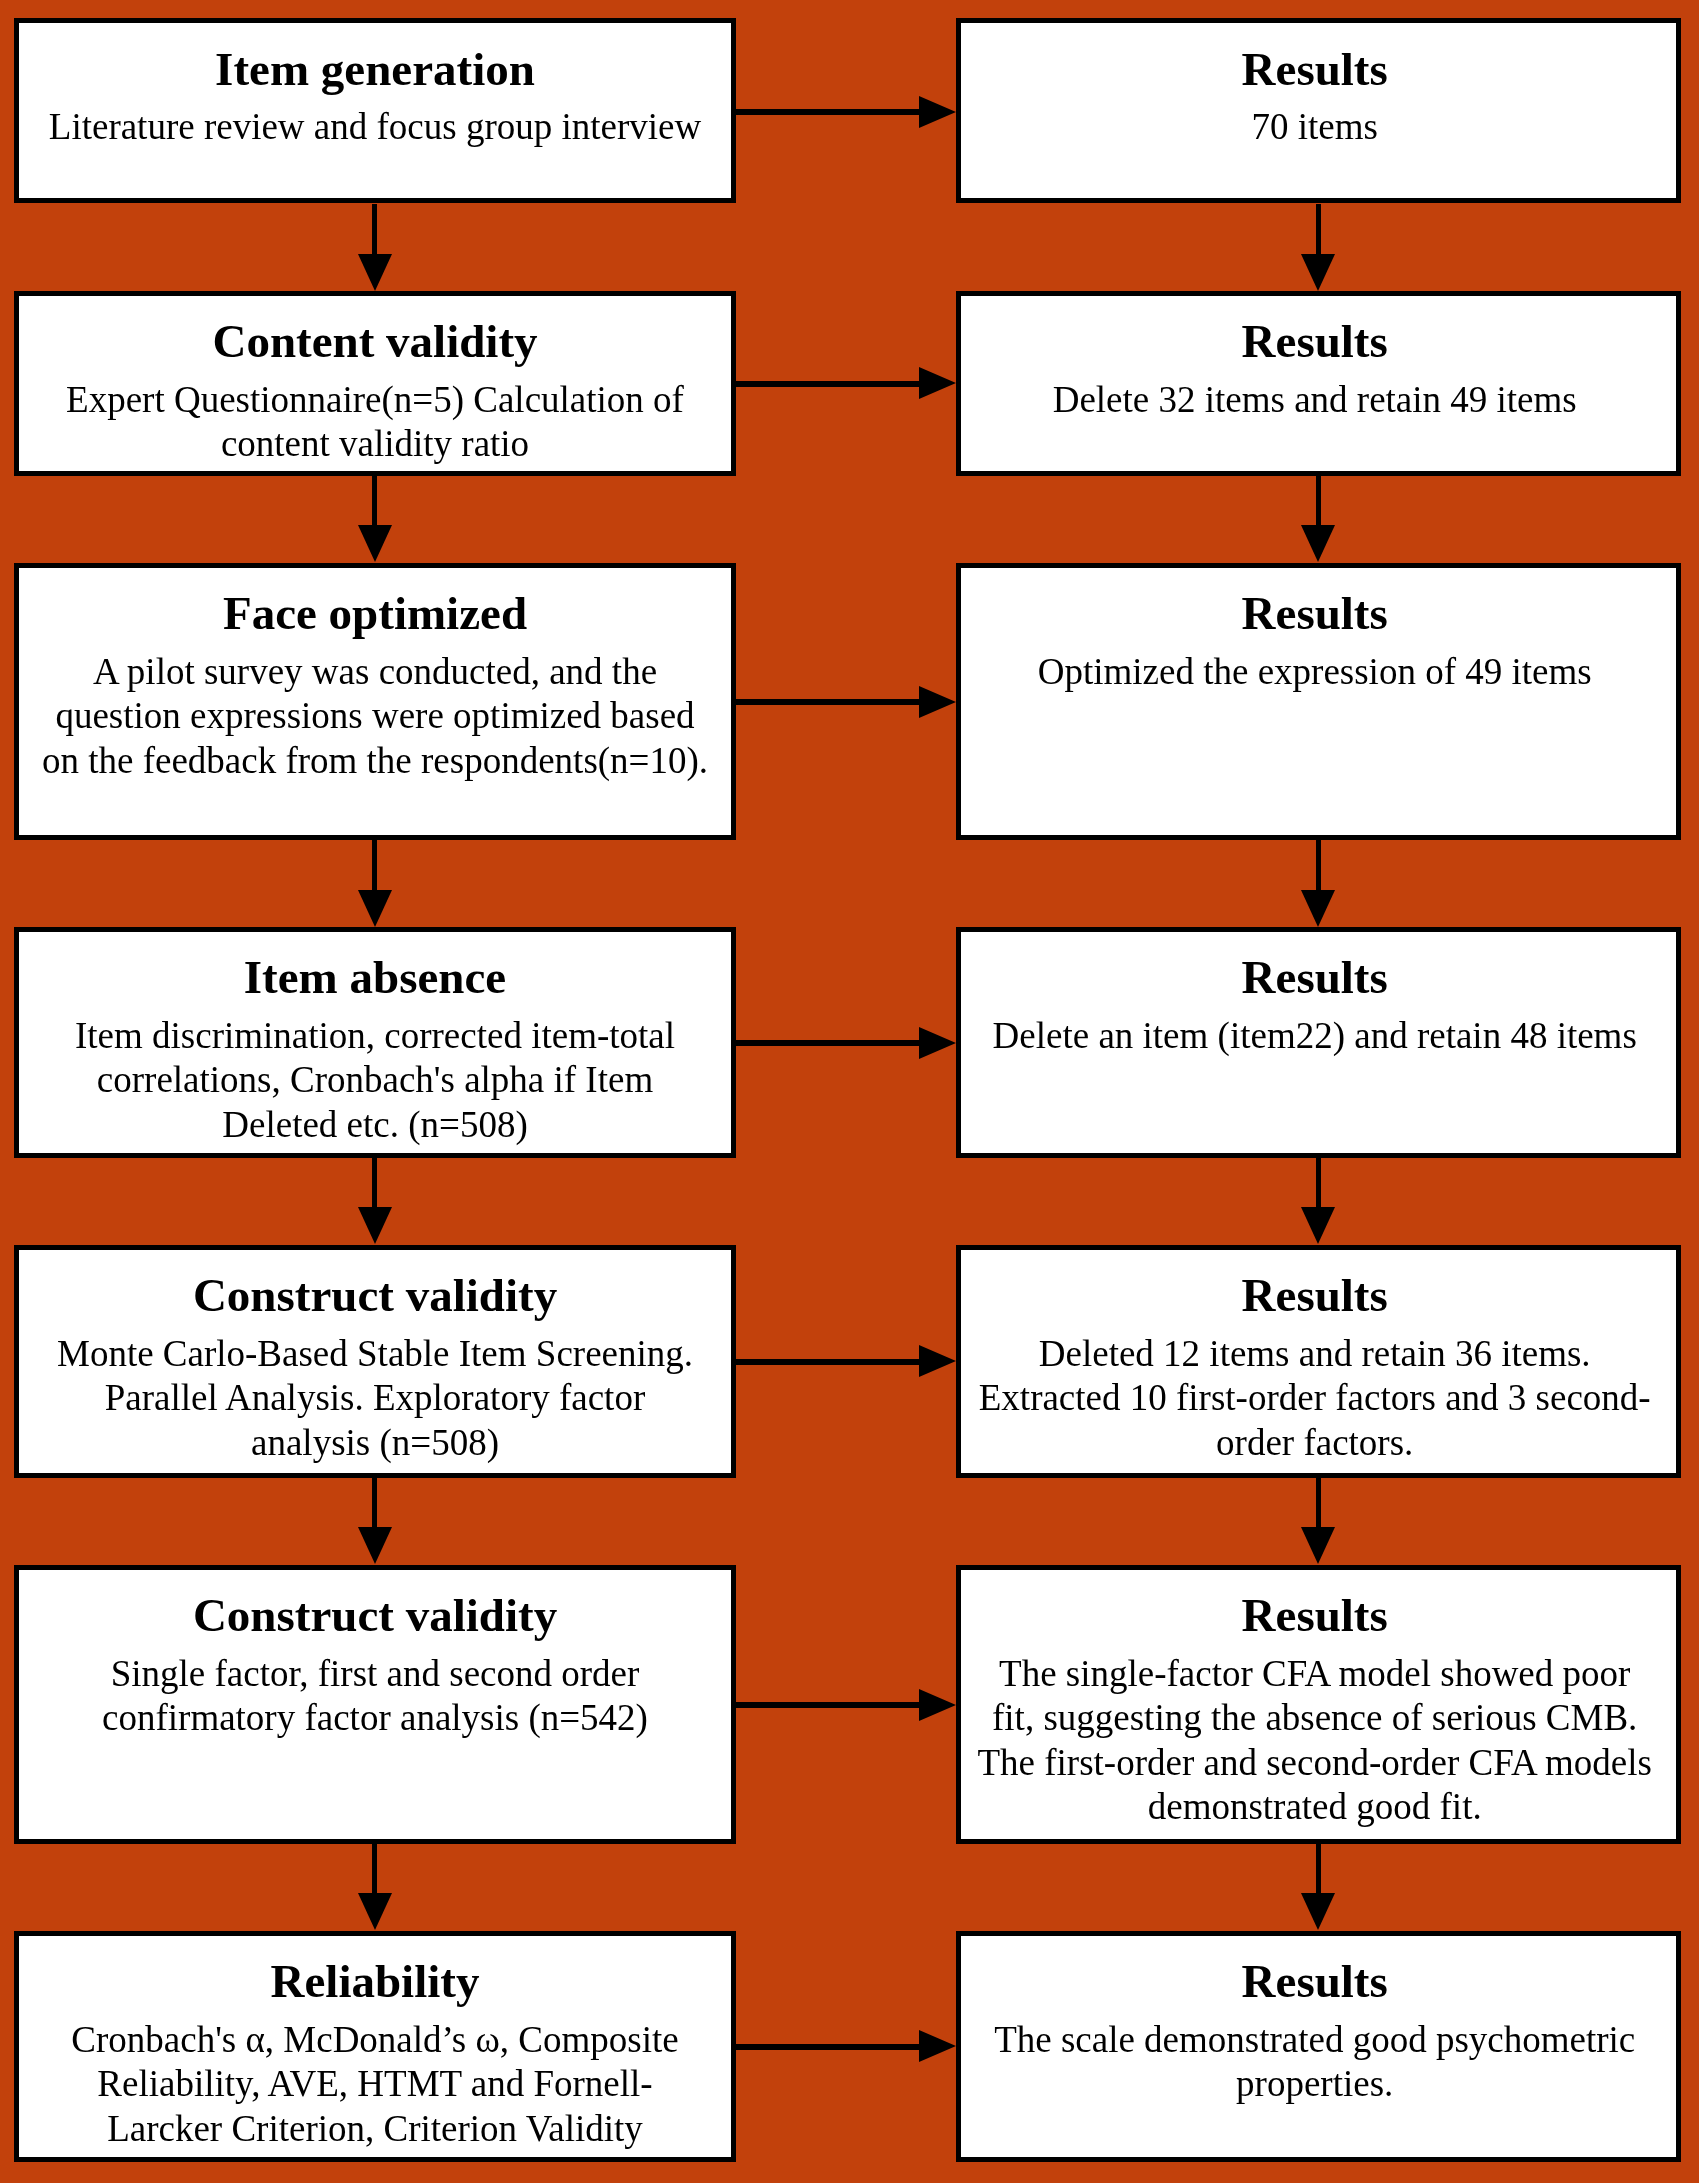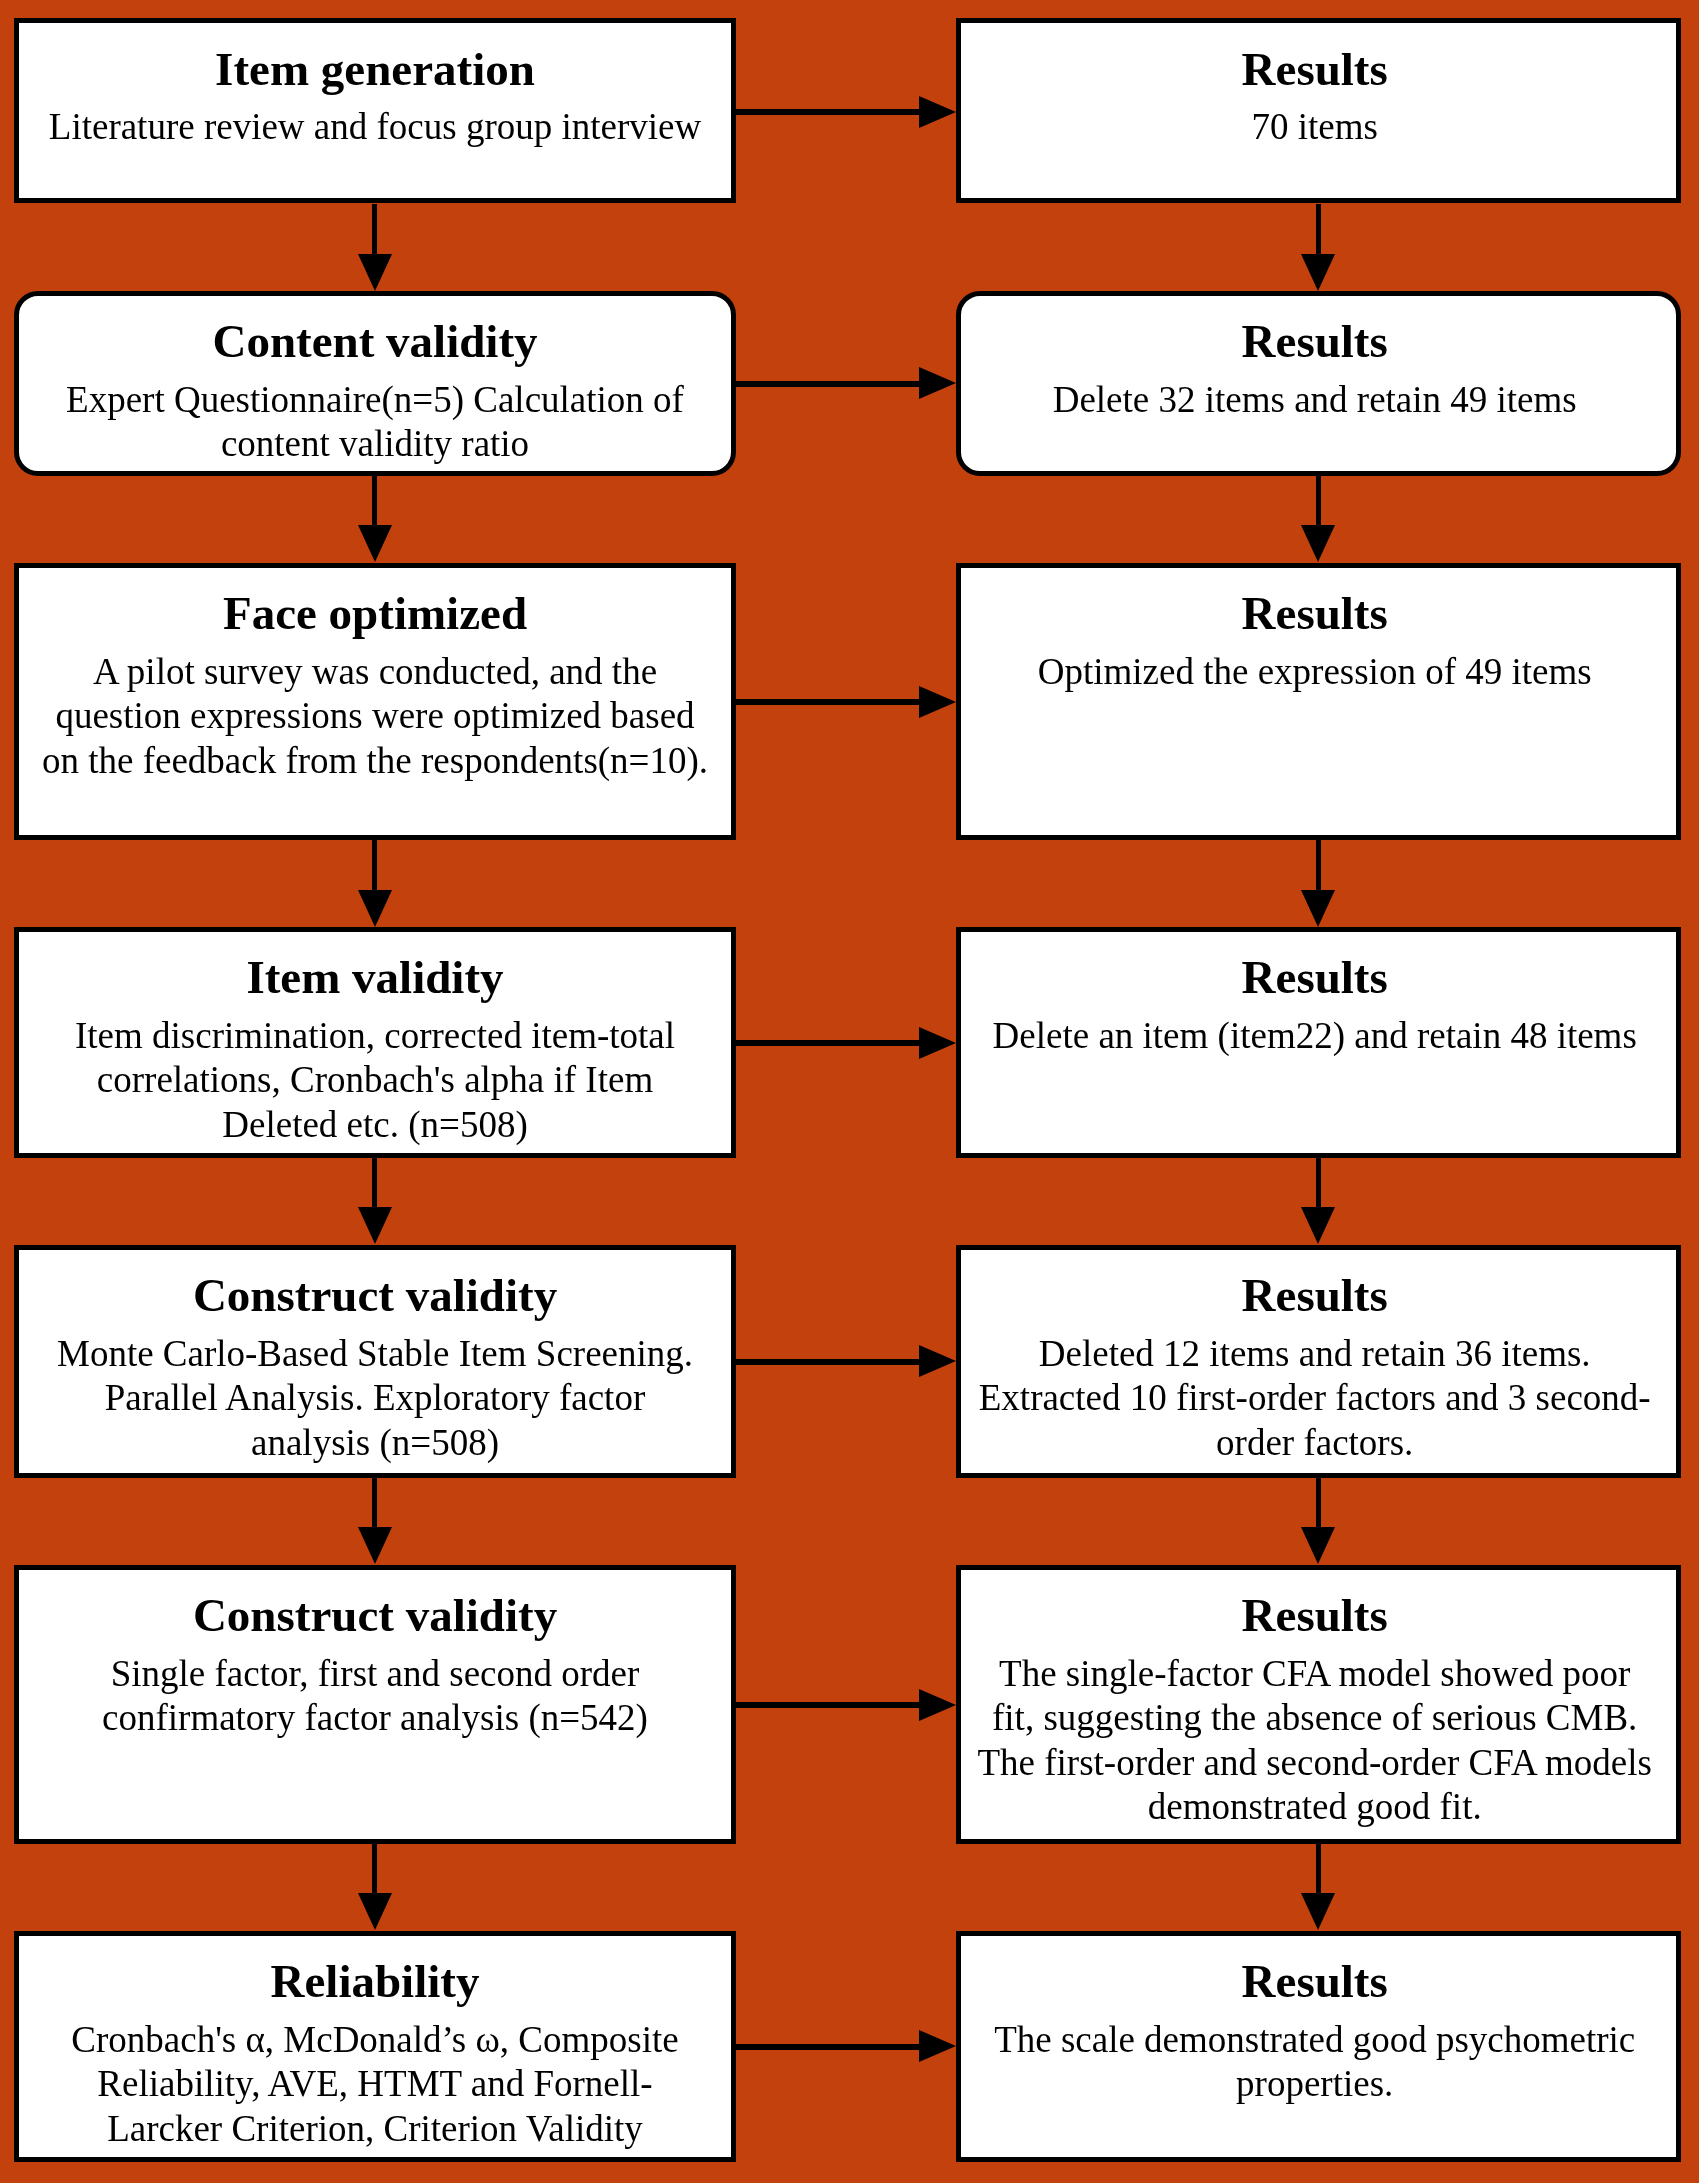--- a/index.html
+++ b/index.html
@@ -32,21 +32,21 @@
   }
   .box .body-text {
     font-size: 37px;
     line-height: 1.2;
   }
   
   .col-left  { left: 14px;  width: 722px; }
   .col-right { left: 956px; width: 725px; padding-left: 14px; }
   
   .row1 { top: 18.3px;   height: 185px; }
-  .row2 { top: 291px;  height: 185px; border-radius: 24px; }
+  .row2 { top: 291px;  height: 185px; }
   .row3 { top: 563px;  height: 277px; }
   .row4 { top: 927px; height: 231px; }
   .row5 { top: 1245px; height: 233px; }
   .row6 { top: 1565px; height: 279px; }
   .row7 { top: 1931px; height: 231px; }
   
   .vline {
     position: absolute;
     width: 5px;
     background: #000000;
@@ -97,21 +97,21 @@
   <div class="box col-left row3">
     <div class="title">Face optimized</div>
     <div class="body-text">A pilot survey was conducted, and the question expressions were optimized based on the feedback from the respondents(n=10).</div>
   </div>
   <div class="box col-right row3">
     <div class="title">Results</div>
     <div class="body-text">Optimized the expression of 49 items</div>
   </div>
 
   <div class="box col-left row4">
-    <div class="title">Item validity</div>
+    <div class="title">Item absence</div>
     <div class="body-text">Item discrimination, corrected item-total correlations, Cronbach's alpha if Item Deleted etc. (n=508)</div>
   </div>
   <div class="box col-right row4">
     <div class="title">Results</div>
     <div class="body-text">Delete an item (item22) and retain 48 items</div>
   </div>
 
   <div class="box col-left row5">
     <div class="title">Construct validity</div>
     <div class="body-text">Monte Carlo-Based Stable Item Screening. Parallel Analysis. Exploratory factor analysis (n=508)</div>

